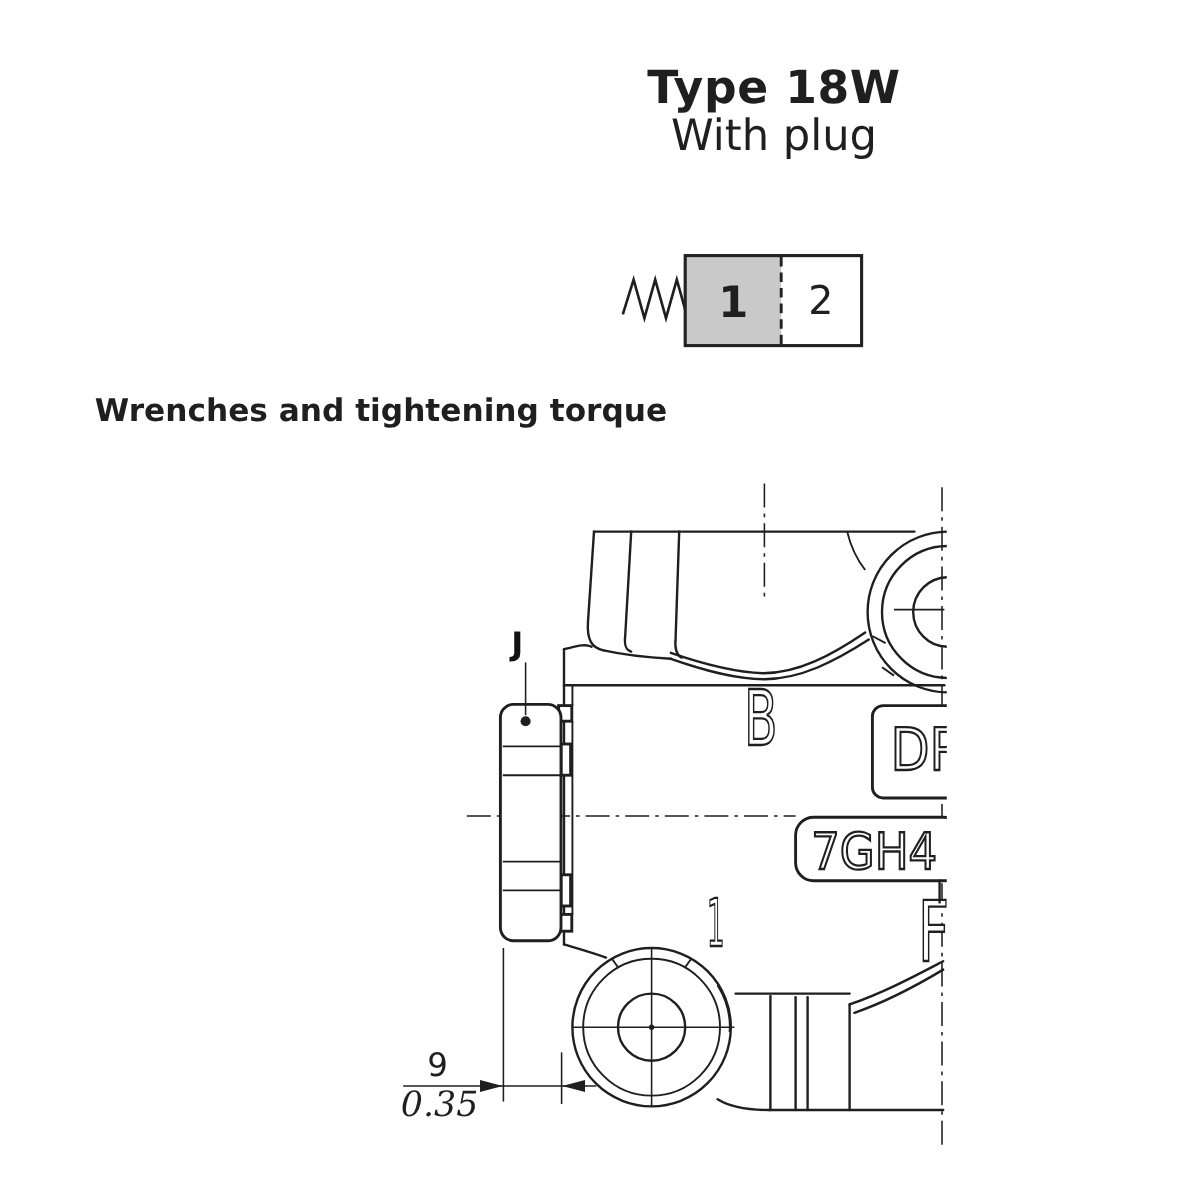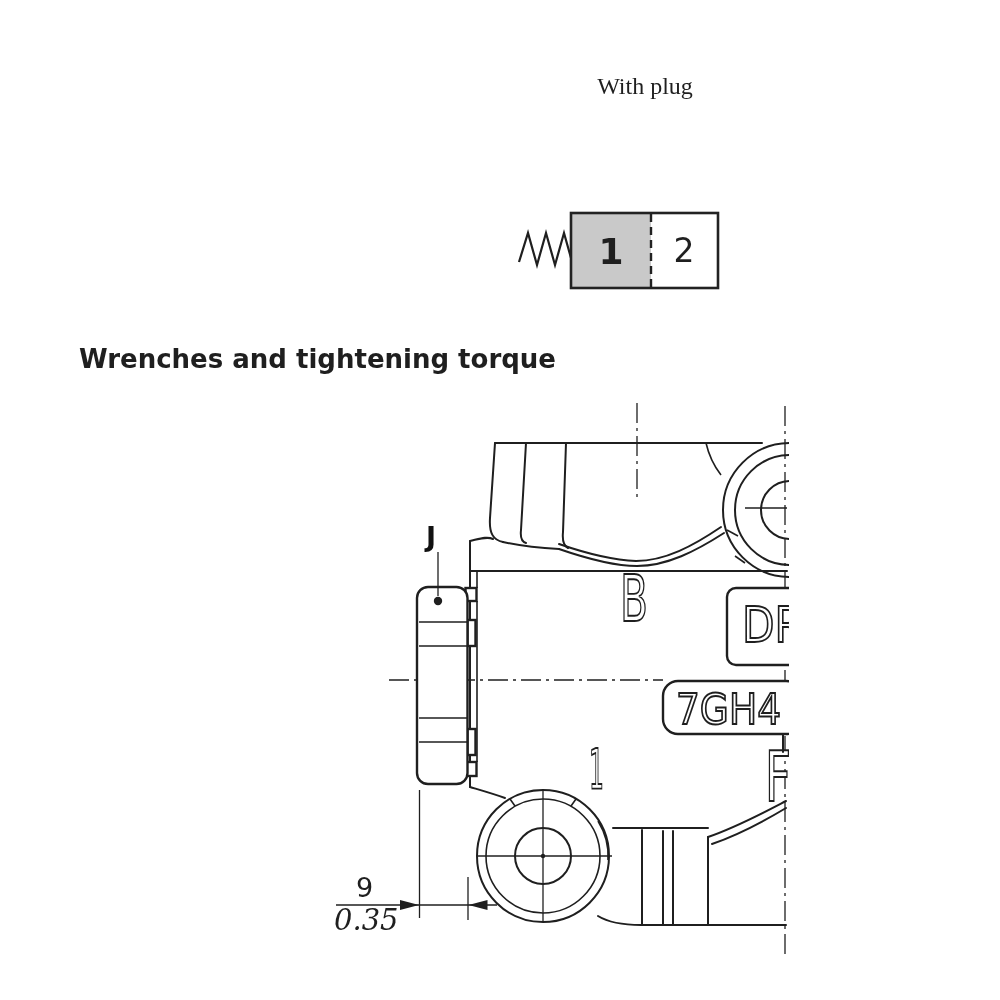--- a/index.html
+++ b/index.html
@@ -2,22 +2,22 @@
 <html><head>
 <meta charset="utf-8">
 <style>
   html,body{margin:0;padding:0;}
   body{
     width:1000px;height:1000px;position:relative;background:#ffffff;
     font-family:"DejaVu Sans", sans-serif;color:#1f1f1f;overflow:hidden;
   }
   .header{position:absolute;top:52px;left:645px;transform:translateX(-50%);text-align:center;white-space:nowrap;}
   .title{font-size:38px;font-weight:bold;line-height:42px;letter-spacing:0.5px;}
-  .subtitle{font-size:24px;line-height:36px;margin-top:16px;font-family:Liberation Serif, serif;}
-  .torque{position:absolute;left:79px;top:343px;white-space:nowrap;}
+  .subtitle{font-size:36px;line-height:36px;margin-top:2px;}
+  .torque{position:absolute;left:79px;top:327px;white-space:nowrap;}
   .torque-heading{font-size:26px;font-weight:bold;line-height:32px;}
   .torque-line{font-size:24px;line-height:32px;margin-top:3px;}
   .torque-key{font-weight:bold;}
   .torque-imperial{font-family:"DejaVu Serif", serif;font-style:italic;font-size:23px;}
   svg.figure{position:absolute;left:0;top:0;}
   .ln{stroke:#1f1f1f;fill:none;stroke-width:2;stroke-linecap:round;}
   .ln-thin{stroke:#1f1f1f;fill:none;stroke-width:1.3;}
   .ln-mid{stroke:#1f1f1f;fill:none;stroke-width:1.6;}
   .cl{stroke:#1f1f1f;fill:none;stroke-width:1.3;stroke-dasharray:20 5 3 5;}
   .fillink{fill:#1f1f1f;stroke:none;}
@@ -25,20 +25,21 @@
   .lbl{fill:#111111;stroke:none;font-family:"DejaVu Sans",sans-serif;font-weight:bold;}
   .dim{fill:#1f1f1f;stroke:none;font-family:"DejaVu Sans",sans-serif;}
   .dim-it{fill:#1f1f1f;stroke:none;font-family:"DejaVu Serif",serif;font-style:italic;}
   .plate{fill:#ffffff;stroke:#1f1f1f;stroke-width:2.4;}
   .symtext{fill:#1f1f1f;font-family:"DejaVu Sans",sans-serif;}
 </style>
 </head>
 <body>
 
 <div class="header">
+  <div class="title">Type 18W</div>
   <div class="subtitle">With plug</div>
 </div>
 
 <div class="torque">
   <div class="torque-heading">Wrenches and tightening torque</div>
 </div>
 
 <svg class="figure" width="1000" height="1000" viewBox="0 0 1000 1000">
   <defs>
     <clipPath id="clipD">

